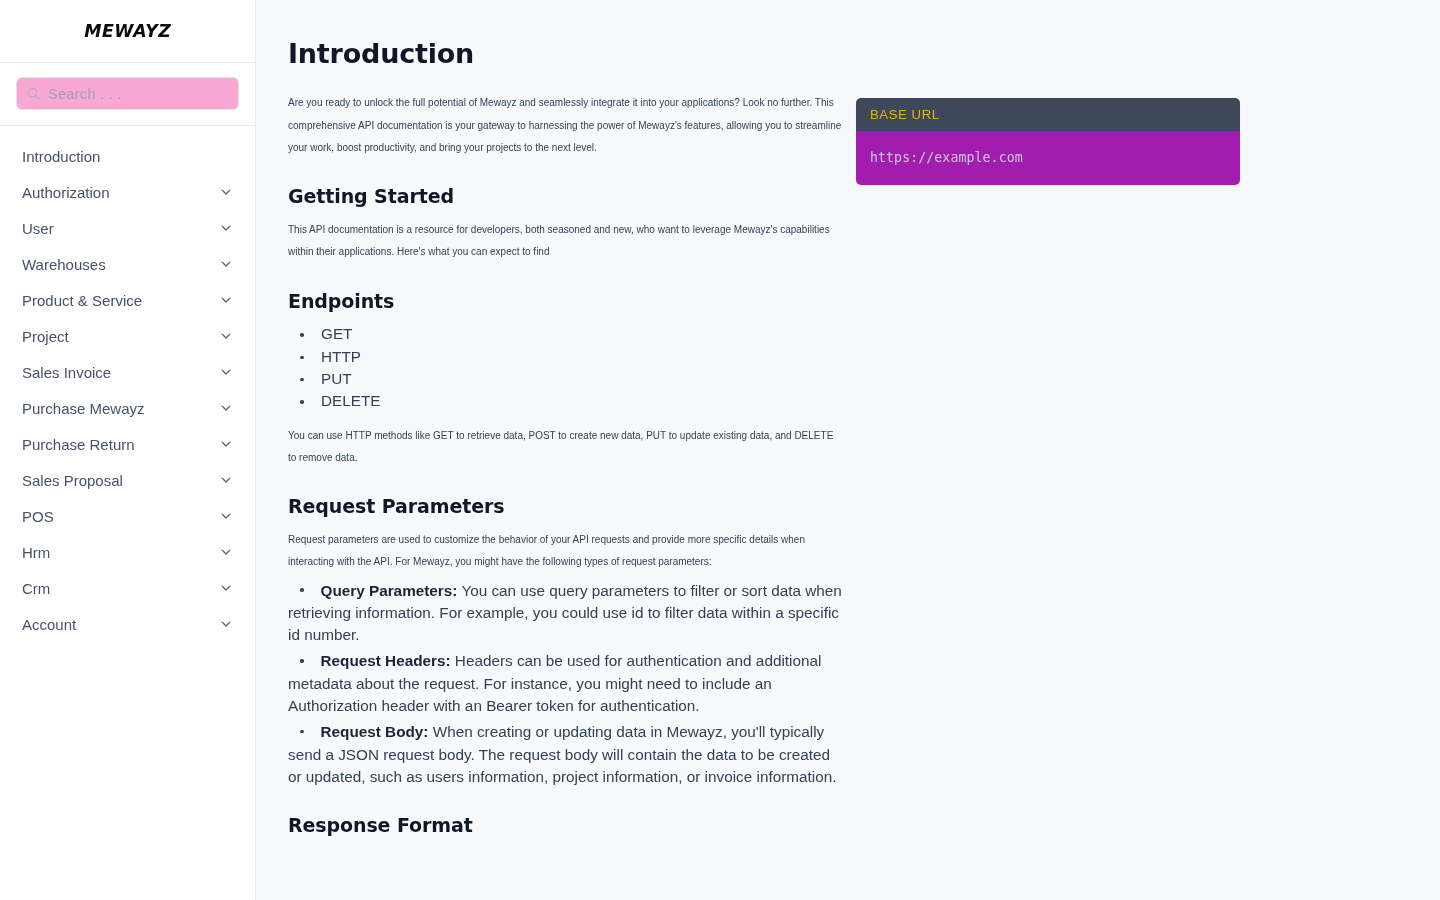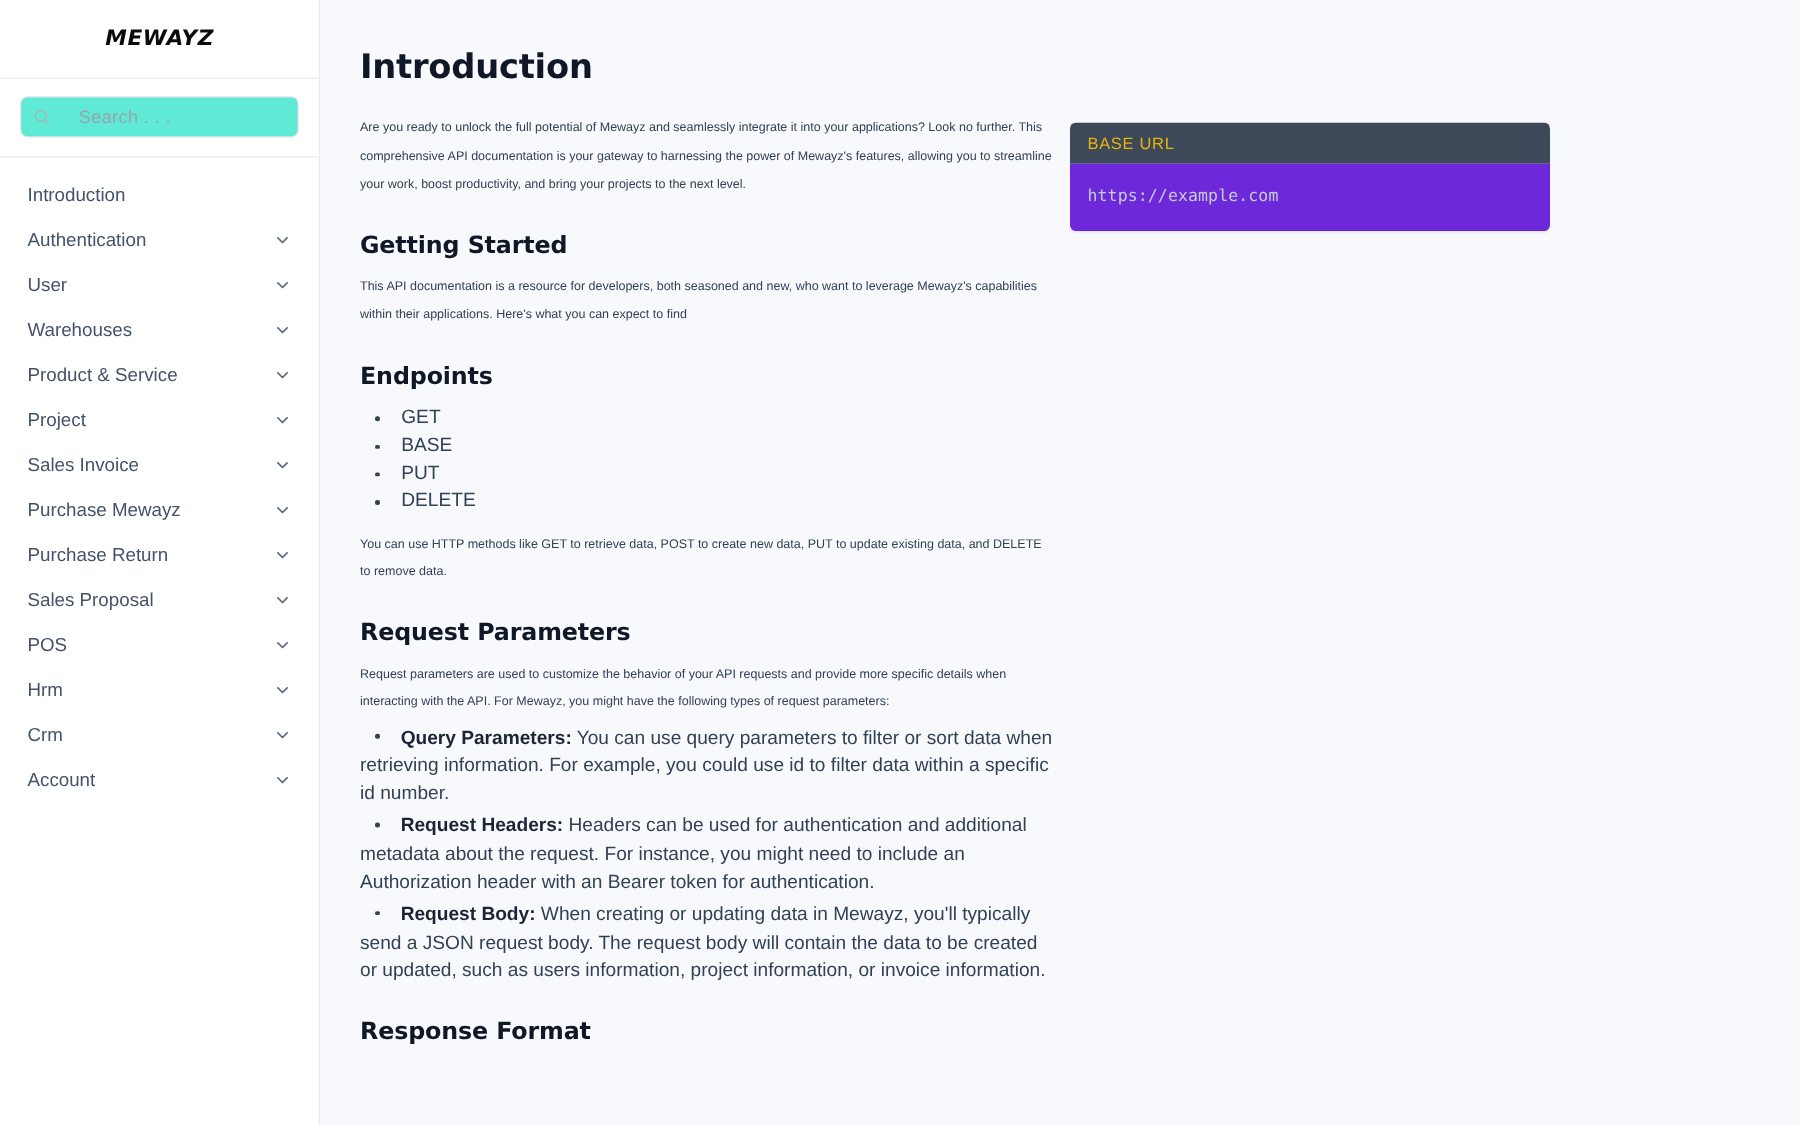--- a/index.html
+++ b/index.html
@@ -45,25 +45,25 @@
     transform: scaleX(1.02);
   }
   .search-area {
     padding: 14px 16px 15px 16px;
     border-bottom: 1px solid #e8eaef;
   }
   .search-box {
     height: 33px;
     border: 1px solid #dfe3e9;
     border-radius: 6px;
-    background: #5eead4;
+    background: #f9a8d4;
     display: flex;
     align-items: center;
     padding: 0 10px;
-    gap: 23px;
+    gap: 8px;
   }
   .search-icon { display: block; flex: 0 0 13px; line-height: 0; }
   .search-input {
     border: none;
     outline: none;
     background: transparent;
     font-family: "Liberation Sans", sans-serif;
     font-size: 14.5px;
     color: #4a5568;
     width: 100%;
@@ -181,21 +181,21 @@
     background: #3d4859;
     color: #eab308;
     font-size: 13.2px;
     letter-spacing: 0.55px;
     padding: 10px 14px 10px 14px;
     height: 33px;
     display: flex;
     align-items: center;
   }
   .baseurl-body {
-    background: #6d28d9;
+    background: #a21caf;
     padding: 17px 14px 19px 14px;
   }
   .baseurl-value {
     font-family: "DejaVu Sans Mono", monospace;
     font-size: 13.2px;
     color: #c6ccd6;
     letter-spacing: 0.1px;
   }
 </style>
 </head>
@@ -221,21 +221,21 @@
       </div>
     </div>
 
     <nav class="nav">
 
       <div class="nav-item">
         <span class="nav-label">Introduction</span>
       </div>
 
       <div class="nav-item">
-        <span class="nav-label">Authentication</span>
+        <span class="nav-label">Authorization</span>
         <span class="chevron">
           <svg width="14" height="14" viewBox="0 0 14 14" fill="none">
               <path d="M3.3 5.3L7 9L10.7 5.3" stroke="#5b6880" stroke-width="1.35" stroke-linecap="round" stroke-linejoin="round"></path>
             </svg>
         </span>
       </div>
 
       <div class="nav-item">
         <span class="nav-label">User</span>
         <span class="chevron">
@@ -356,21 +356,21 @@
         <h1 class="page-title">Introduction</h1>
 
         <p class="para">Are you ready to unlock the full potential of Mewayz and seamlessly integrate it into your applications? Look no further. This comprehensive API documentation is your gateway to harnessing the power of Mewayz's features, allowing you to streamline your work, boost productivity, and bring your projects to the next level.</p>
 
         <h2 class="section-title">Getting Started</h2>
         <p class="para">This API documentation is a resource for developers, both seasoned and new, who want to leverage Mewayz's capabilities within their applications. Here's what you can expect to find</p>
 
         <h2 class="section-title">Endpoints</h2>
         <ul class="plain-list">
           <li>GET</li>
-          <li>BASE</li>
+          <li>HTTP</li>
           <li>PUT</li>
           <li>DELETE</li>
         </ul>
         <p class="para">You can use HTTP methods like GET to retrieve data, POST to create new data, PUT to update existing data, and DELETE to remove data.</p>
 
         <h2 class="section-title">Request Parameters</h2>
         <p class="para">Request parameters are used to customize the behavior of your API requests and provide more specific details when interacting with the API. For Mewayz, you might have the following types of request parameters:</p>
 
         <p class="param-block">
           <span class="param-bullet"></span><span class="param-term">Query Parameters:</span><span> You can use query parameters to filter or sort data when retrieving information. For example, you could use id to filter data within a specific id number.</span>

